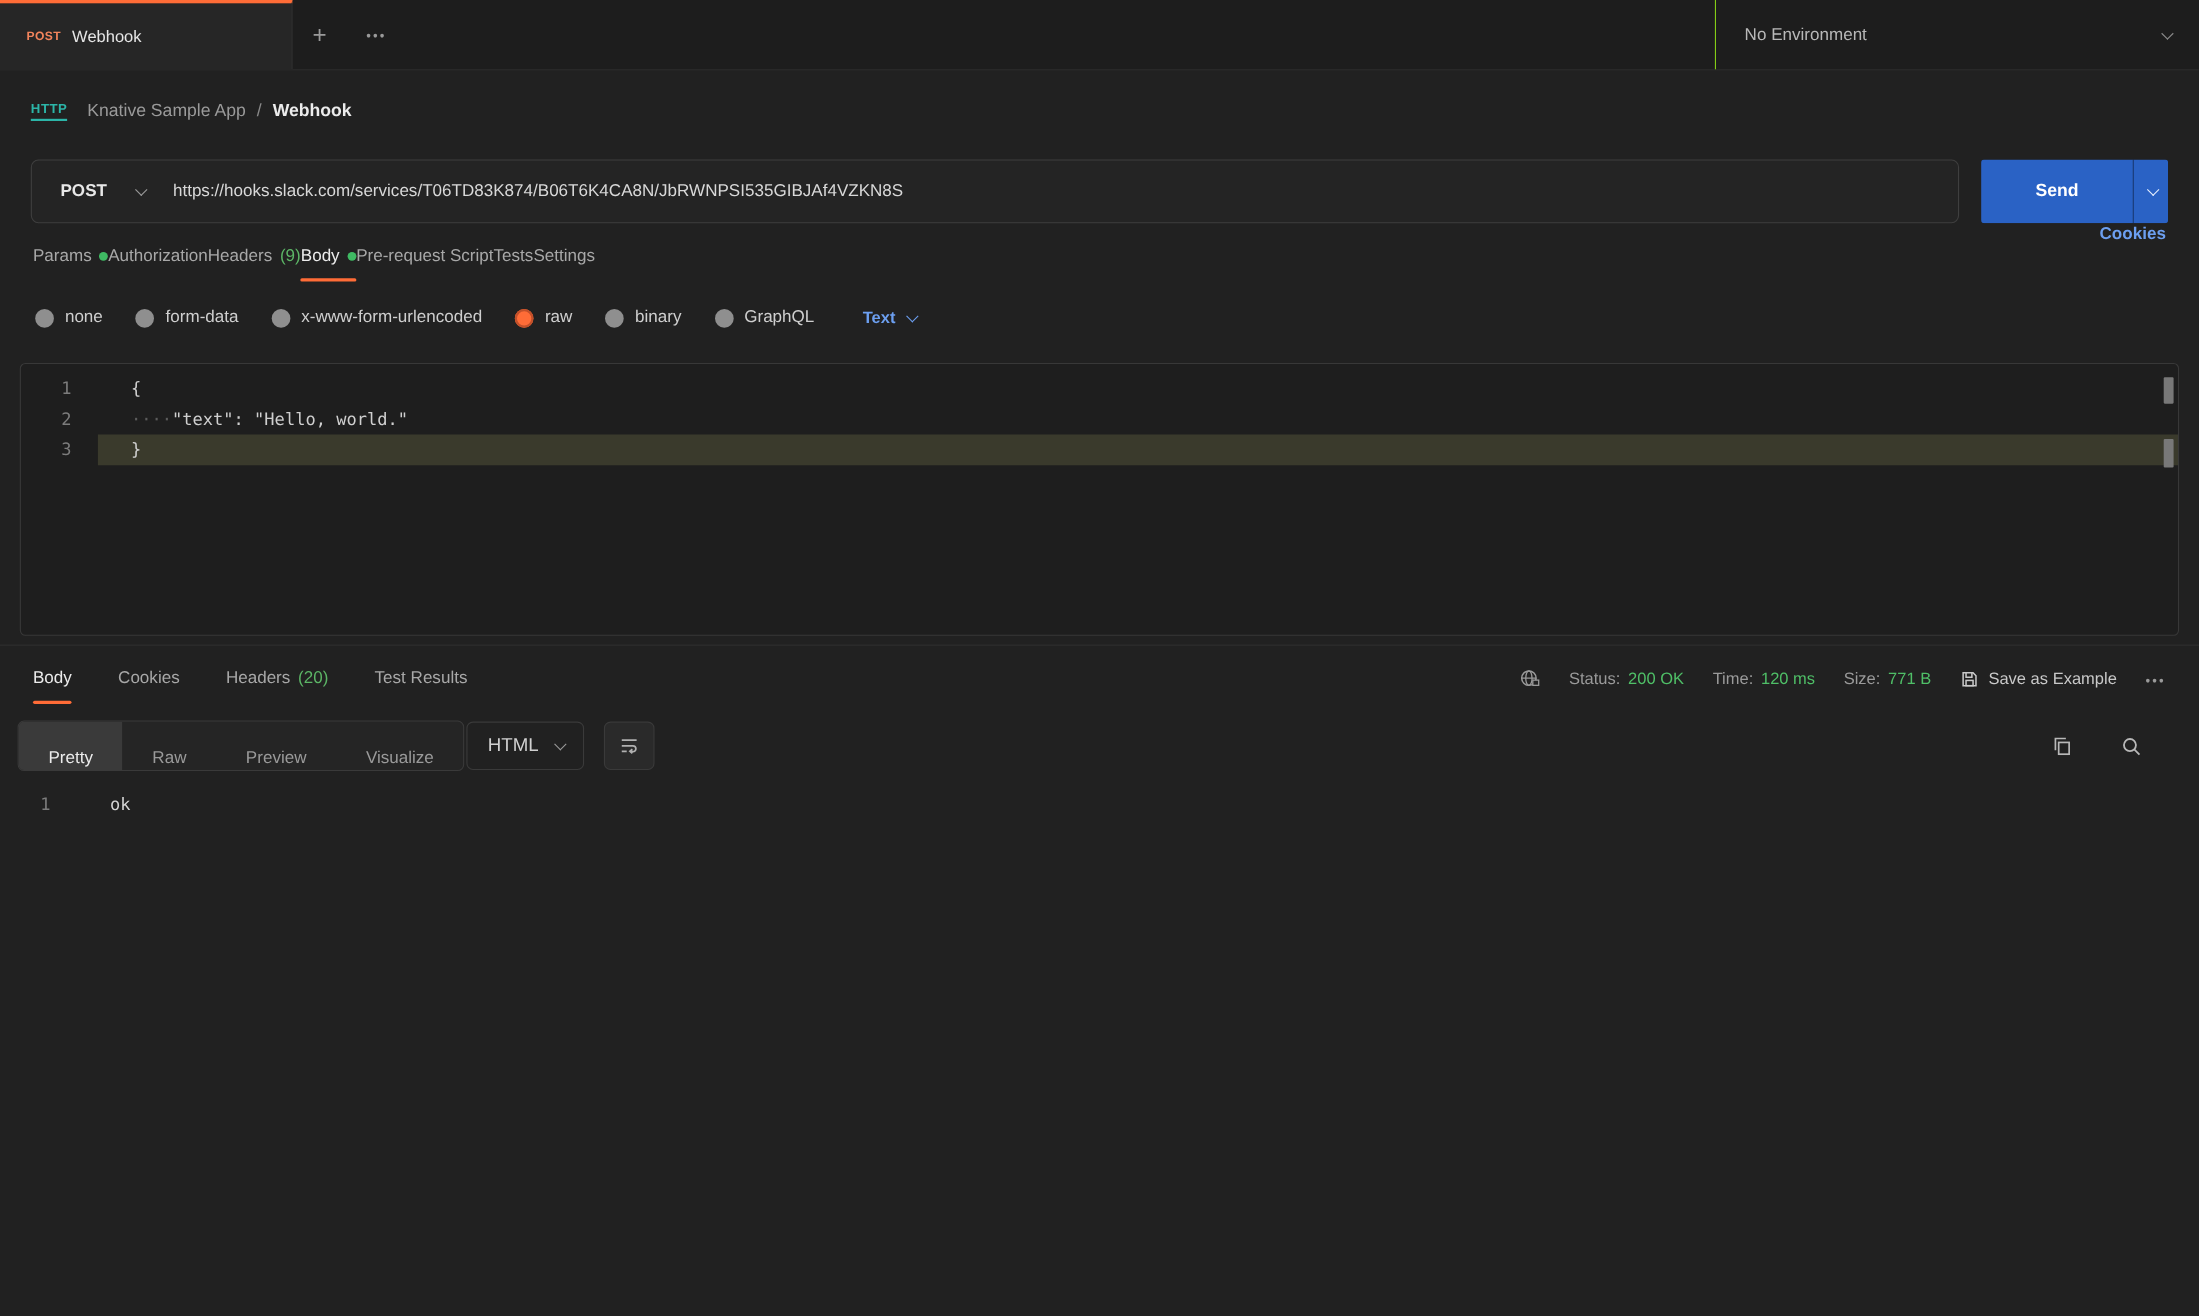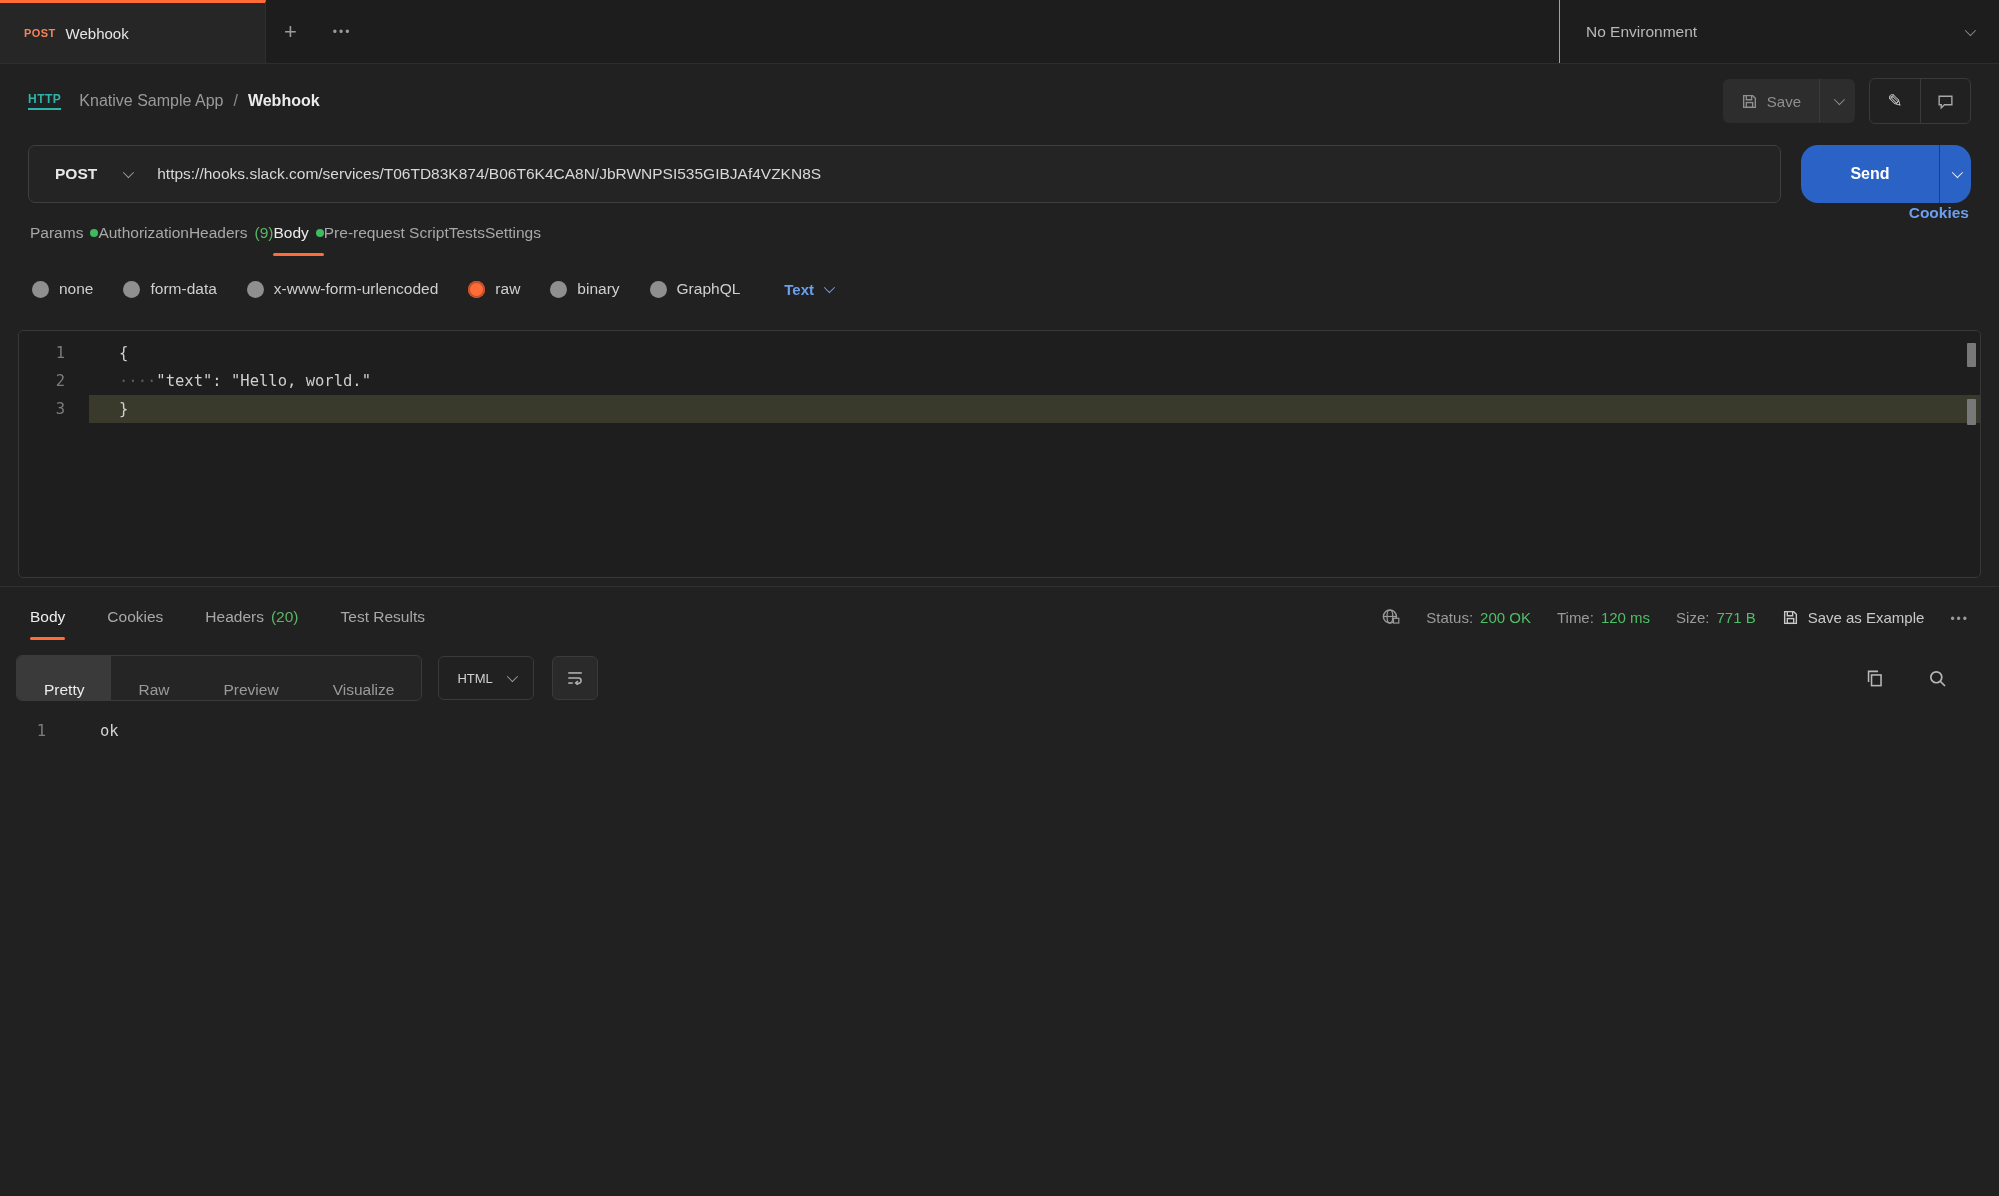--- a/index.html
+++ b/index.html
@@ -75,21 +75,21 @@
   }
   .method-select {
     display:flex; align-items:center; padding:0 26px 0 26px; height:100%;
     color:#e8e8e8; font-weight:600; font-size:15.5px; cursor:pointer;
   }
   .method-select .chev { color:#9a9a9a; margin-left:26px; }
   .url-input {
     flex:1; background:transparent; border:none; outline:none; color:#d8d8d8;
     font-family:"Liberation Sans", sans-serif; font-size:15.5px; height:100%; padding-right:20px;
   }
-  .send-group { display:flex; border-radius:17px; overflow:hidden; height:58px; }
+  .send-group { display:flex; border-radius:3px; overflow:hidden; height:58px; }
   .send-main {
     background:#2a62c5; color:#ffffff; font-weight:600; font-size:16px;
     width:138px; display:flex; align-items:center; justify-content:center; cursor:pointer;
   }
   .send-caret {
     background:#2a62c5; border-left:1px solid rgba(0,0,0,.35); width:32px;
     display:flex; align-items:center; justify-content:center; color:#e8f0ff; cursor:pointer;
   }
   .send-caret .chev { margin:0; }
 
@@ -141,22 +141,22 @@
   .save-example { display:flex; align-items:center; gap:9px; color:#c9c9c9; font-size:15px; cursor:pointer; }
   .resp-more { color:#9a9a9a; font-size:12px; letter-spacing:2px; cursor:pointer; }
   .net-icon { color:#9a9a9a; cursor:pointer; }
 
   
   .resp-toolbar { display:flex; align-items:center; padding:6px 16px 0 16px; height:58px; }
   .view-group { display:flex; border:1px solid #3a3a3a; border-radius:6px; overflow:hidden; background:#252525; }
   .view-seg { padding:12px 27px; height:44px; line-height:44px; color:#9a9a9a; font-size:15.5px; cursor:pointer; }
   .view-seg.active { background:#3a3a3a; color:#ececec; }
   .format-select {
-    margin-left:16px; border:1px solid #3a3a3a; border-radius:6px; height:44px;
-    display:flex; align-items:center; padding:0 18px; color:#d0d0d0; font-size:13px; cursor:pointer;
+    margin-left:2px; border:1px solid #3a3a3a; border-radius:6px; height:44px;
+    display:flex; align-items:center; padding:0 18px; color:#d0d0d0; font-size:17px; cursor:pointer;
   }
   .format-select .chev { color:#9a9a9a; margin-left:14px; }
   .wrap-btn {
     margin-left:18px; width:46px; height:44px; border:1px solid #3a3a3a; border-radius:6px;
     display:flex; align-items:center; justify-content:center; color:#b0b0b0;
     background:#2a2a2a; cursor:pointer;
   }
   .toolbar-right { margin-left:auto; display:flex; align-items:center; gap:44px; padding-right:36px; color:#b8b8b8; }
   .tool-icon { cursor:pointer; }
 
@@ -184,45 +184,20 @@
     <span>No Environment</span>
     <span class="chev"></span>
   </div>
 </div>
 
 <div class="req-header">
   <span class="http-badge">HTTP</span>
   <span class="crumb-collection">Knative Sample App</span>
   <span class="crumb-sep">/</span>
   <span class="crumb-request">Webhook</span>
-  <div class="header-right">
-    <div class="save-group">
-      <div class="save-main">
-        <svg width="17" height="17" viewBox="0 0 16 16">
-          <path d="M2.5 2.5h8.5l2.5 2.5v8.5H2.5z" fill="none" stroke="currentColor" stroke-width="1.3"></path>
-          <path d="M5 2.5v3.8h5V2.5" fill="none" stroke="currentColor" stroke-width="1.3"></path>
-          <rect x="5" y="9" width="6" height="4.5" fill="none" stroke="currentColor" stroke-width="1.3"></rect>
-        </svg>
-        <span>Save</span>
-      </div>
-      <div class="save-caret">
-        <span class="chev"></span>
-      </div>
-    </div>
-    <div class="edit-group">
-      <div class="edit-btn">
-        <span>✎</span>
-      </div>
-      <div class="edit-btn">
-        <svg width="17" height="17" viewBox="0 0 16 16">
-          <path d="M2 3h12v8H7l-3 3v-3H2z" fill="none" stroke="currentColor" stroke-width="1.3"></path>
-        </svg>
-      </div>
-    </div>
-  </div>
 </div>
 
 <div class="url-row">
   <div class="url-box">
     <div class="method-select">
       <span>POST</span>
       <span class="chev"></span>
     </div>
     <input class="url-input" readonly="" value="https://hooks.slack.com/services/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" style="">
   </div>

